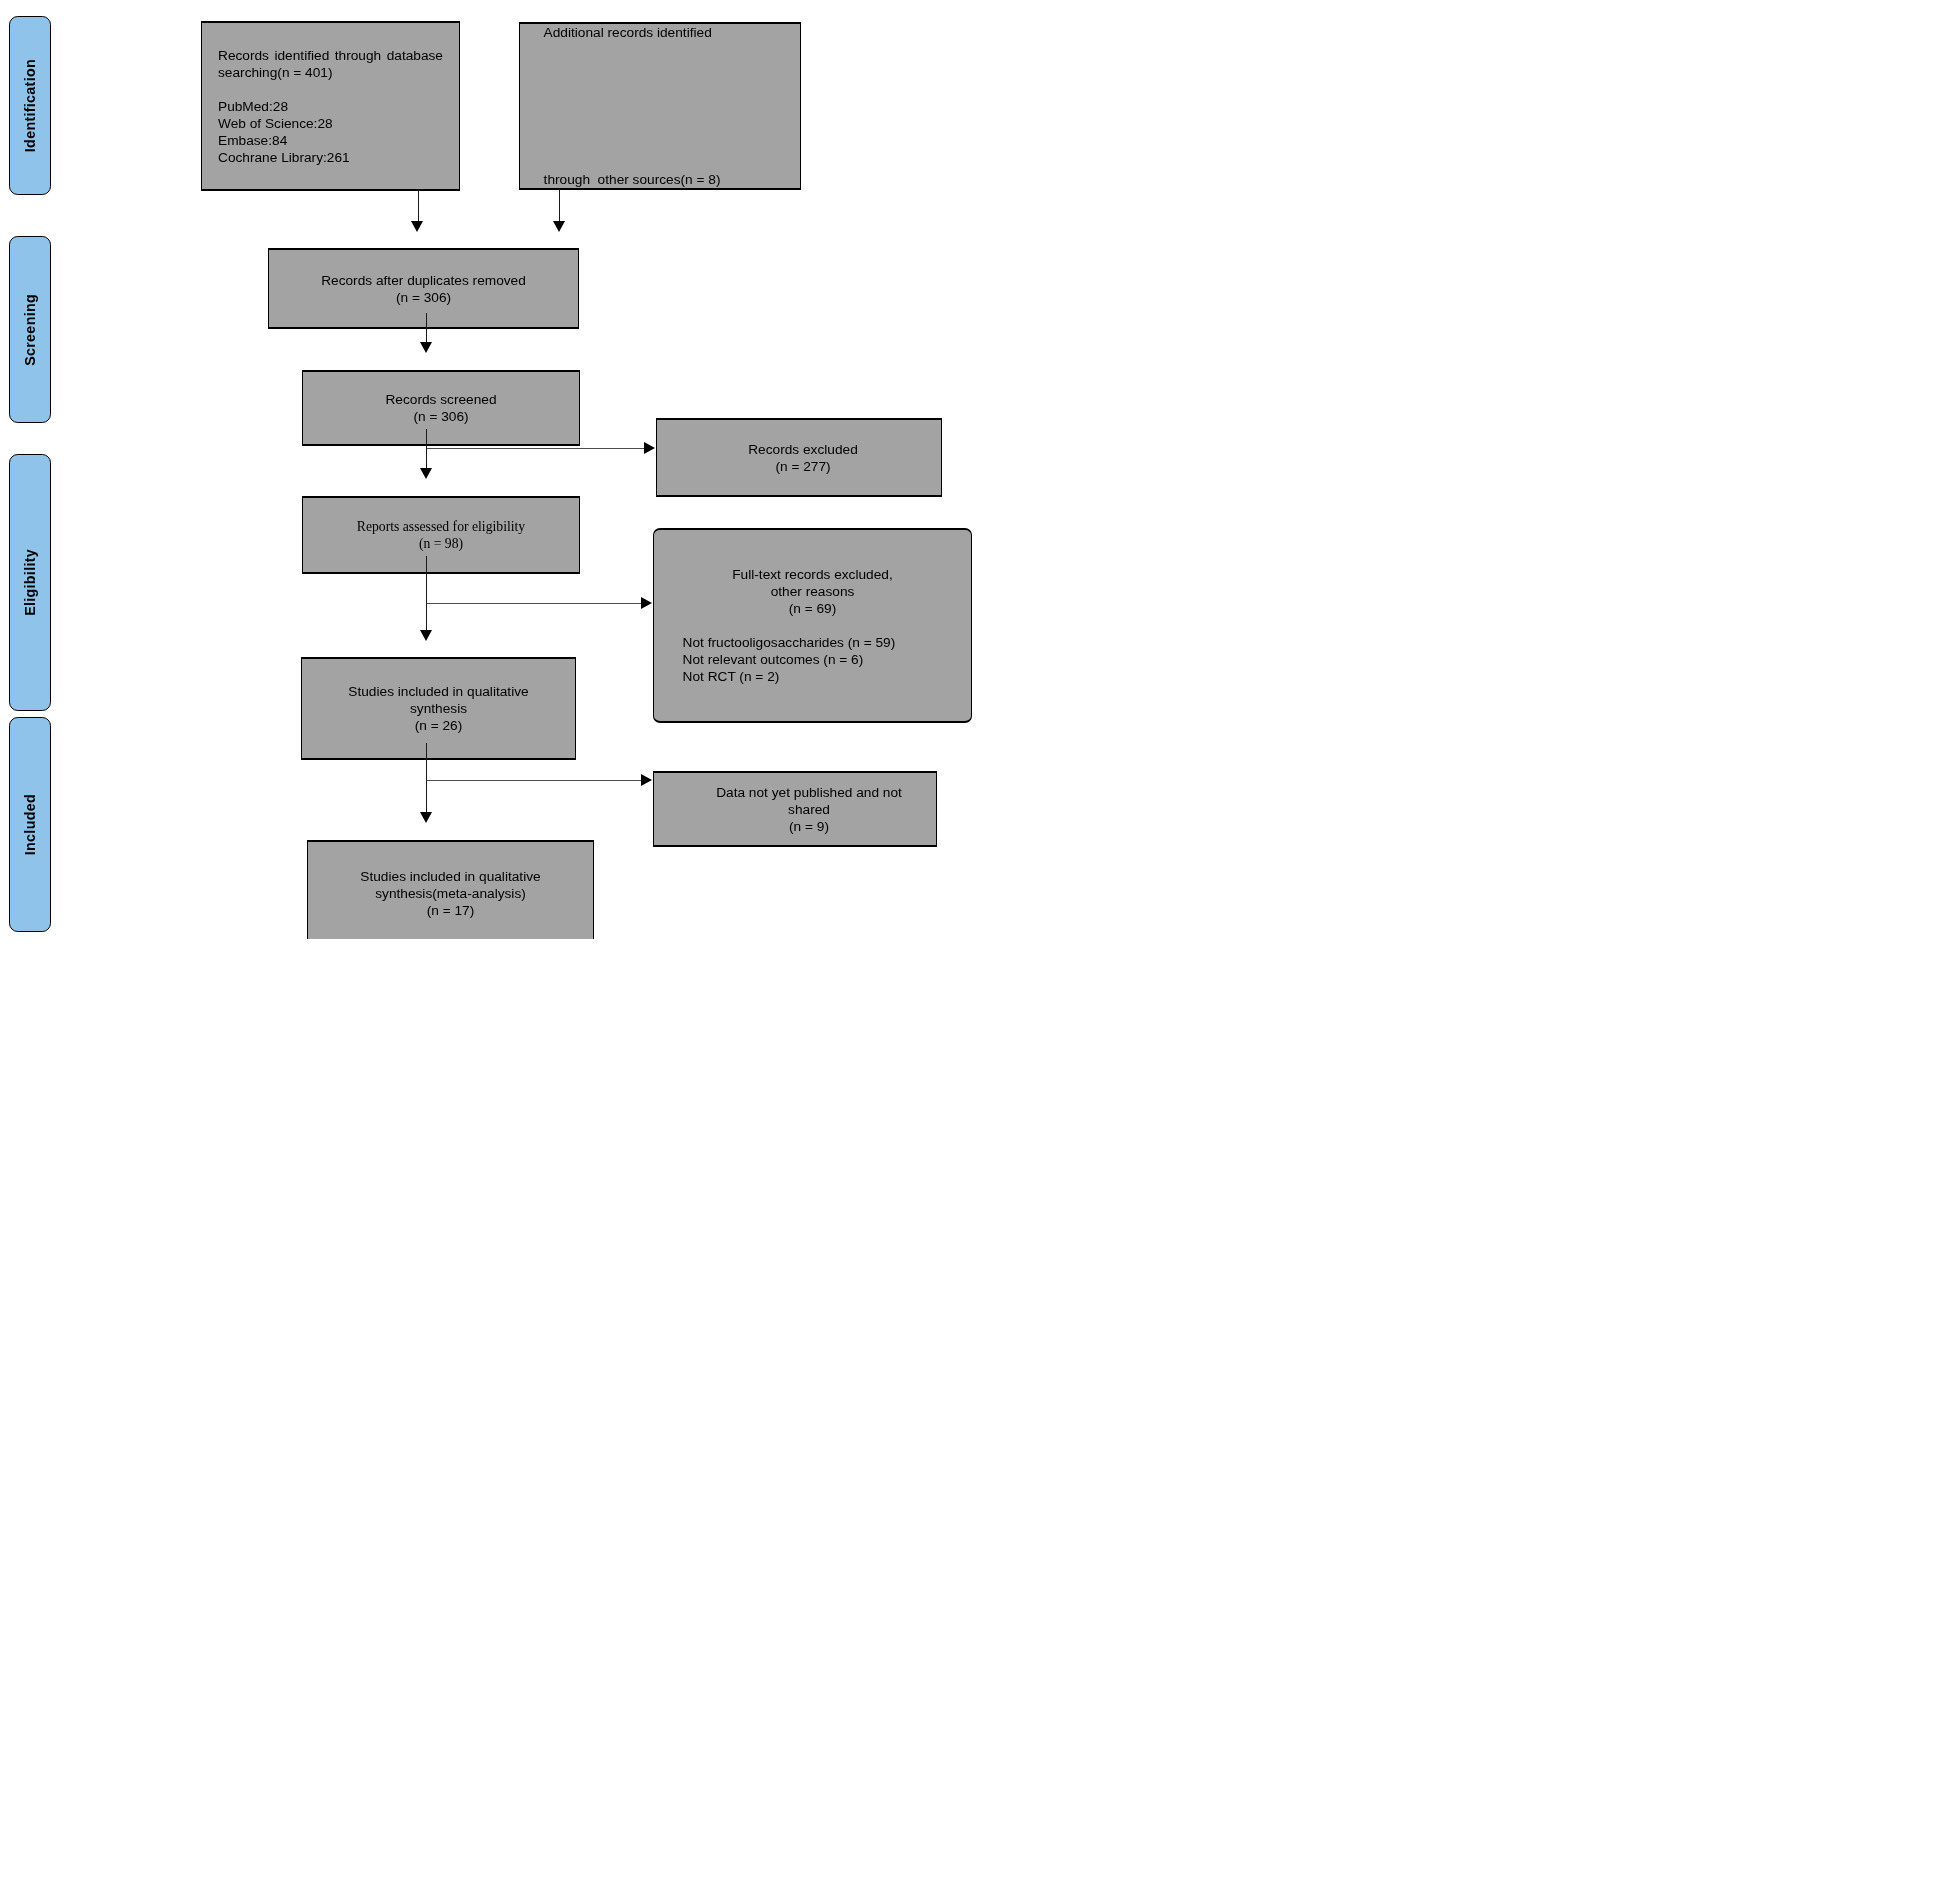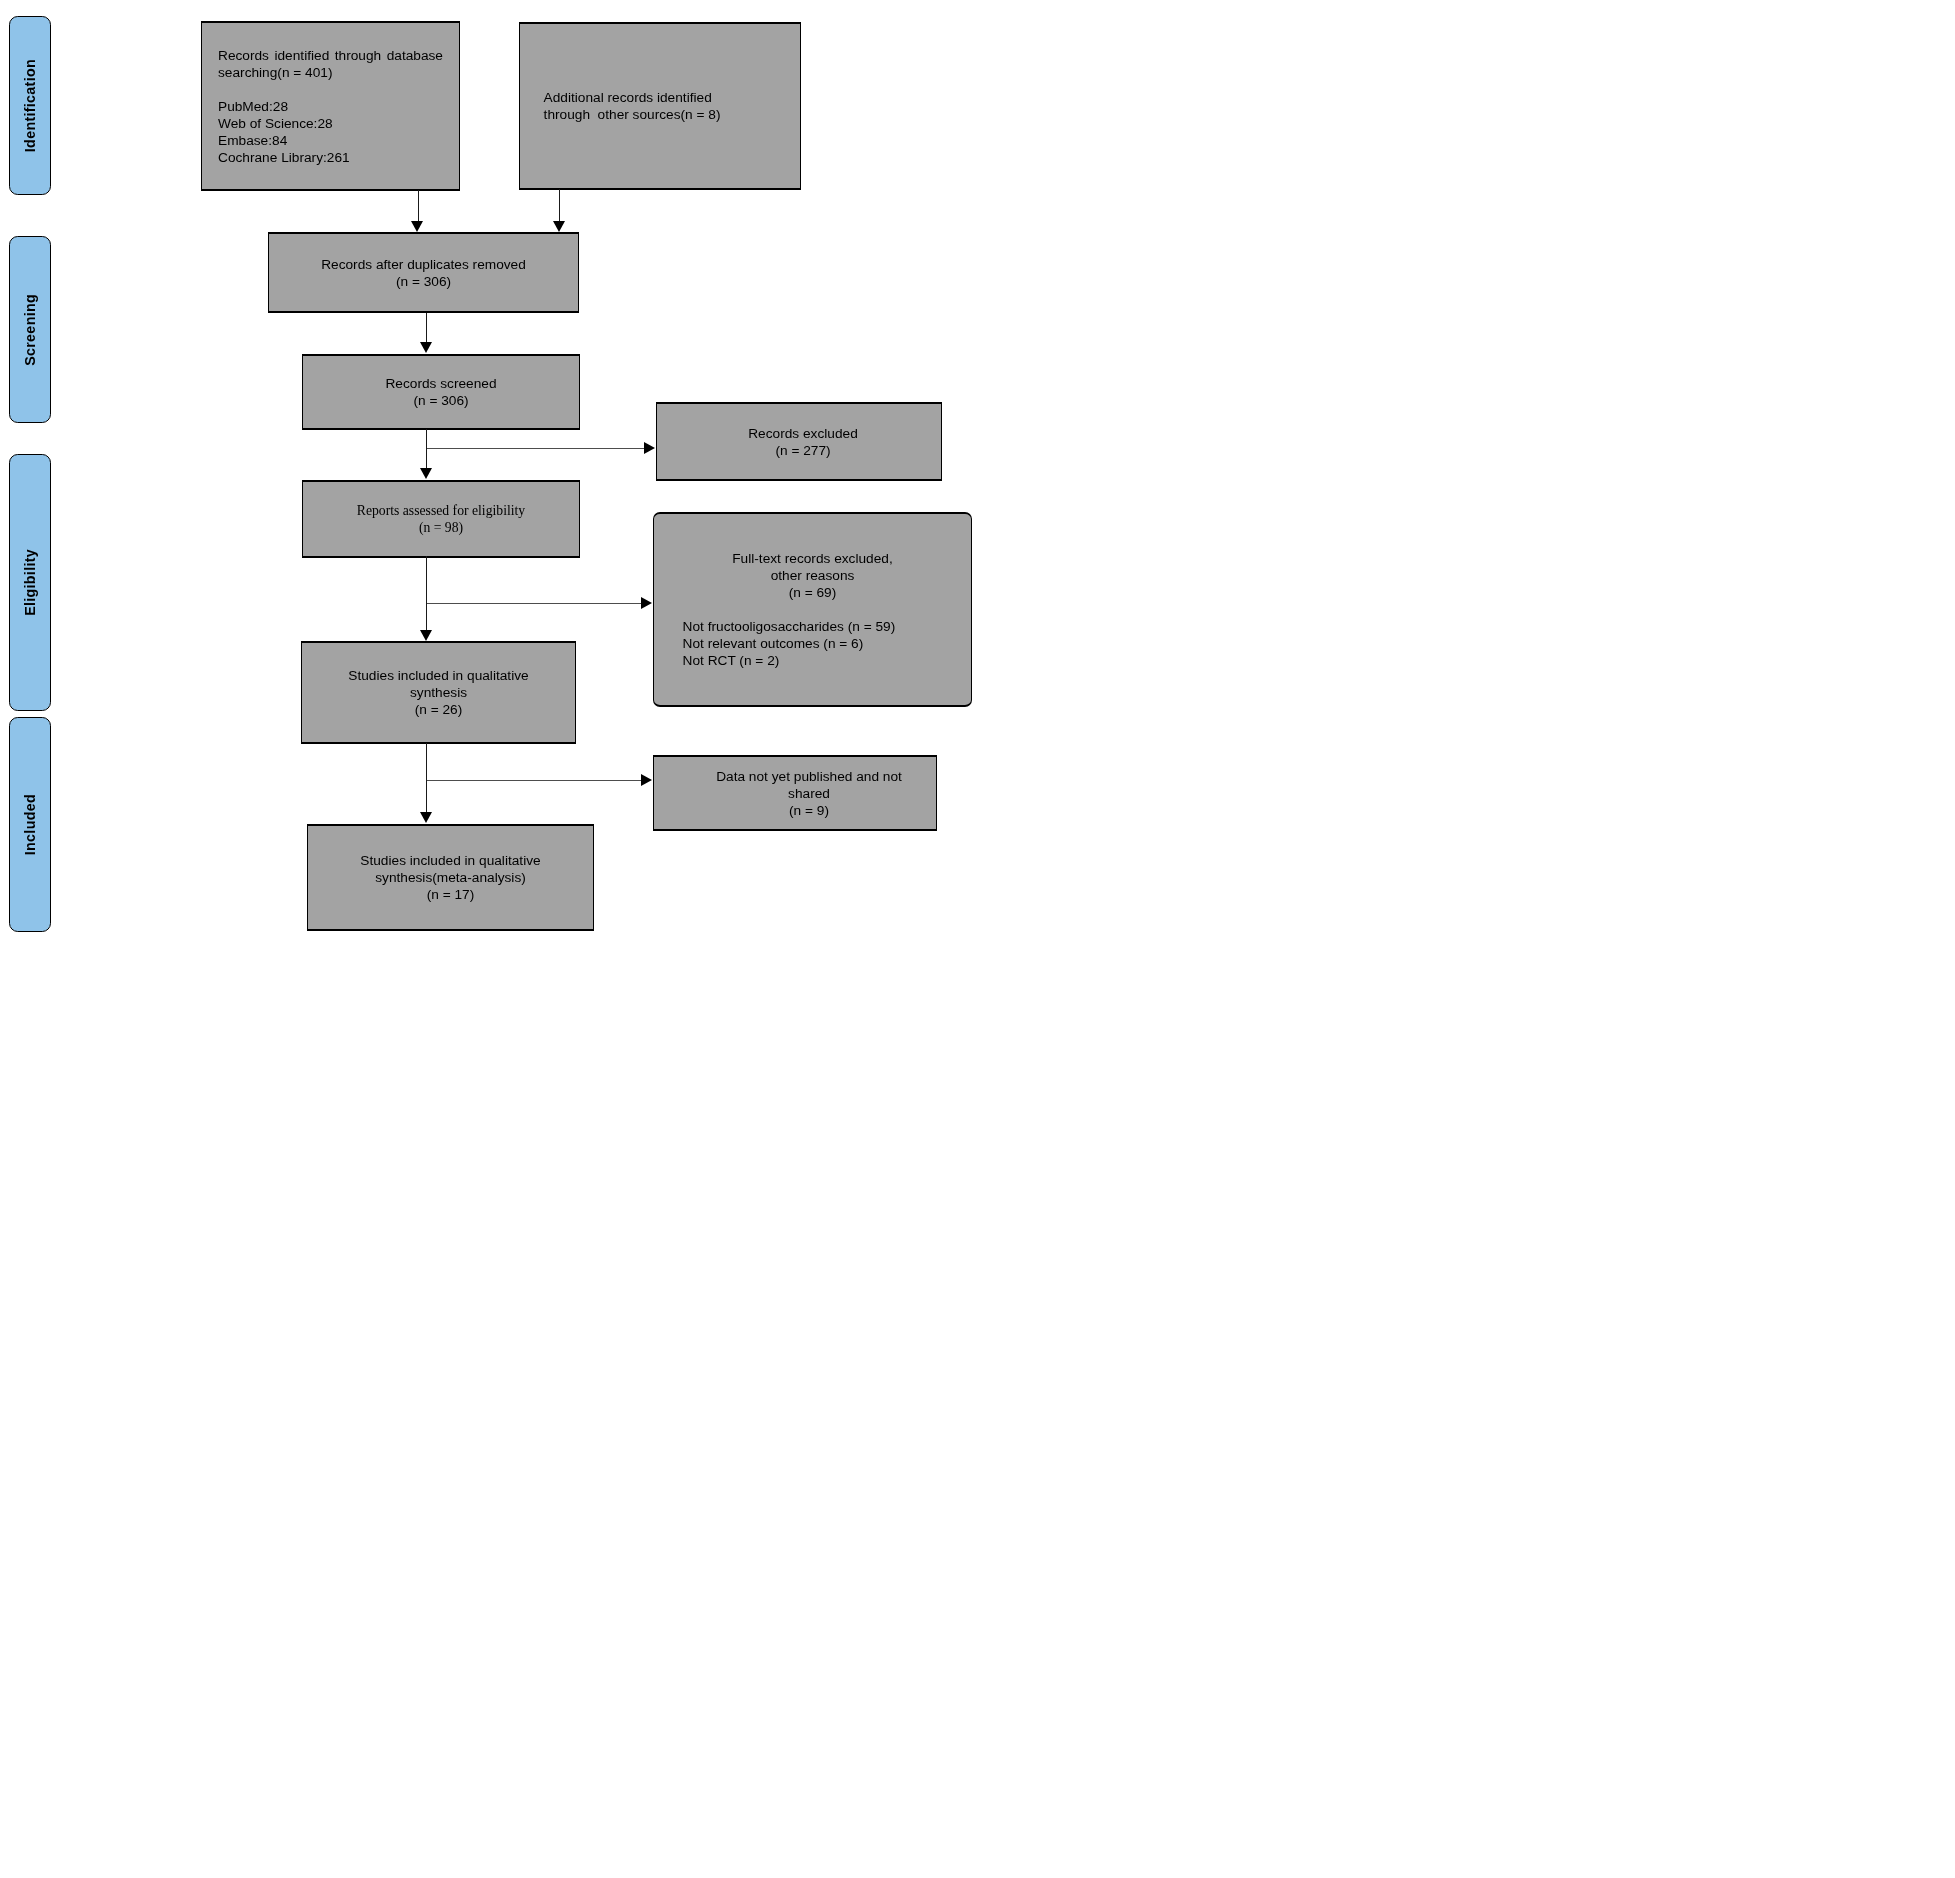--- a/index.html
+++ b/index.html
@@ -37,22 +37,22 @@
     border-top-width: 2.5px;
     border-bottom-width: 2.5px;
     box-sizing: border-box;
     display: flex;
     flex-direction: column;
     justify-content: center;
     font-size: 13.7px;
     line-height: 17px;
     color: #000;
   }
-  .center { text-align: center; }
-  .leftpad { text-align: left; }
+  .center { text-align: center; margin-top: 16px; }
+  .leftpad { text-align: left; justify-content: space-between; }
   .fbox .ln { white-space: pre-wrap; }
   
   .vline { position: absolute; width: 1.2px; background: #1a1a1a; }
   .hline { position: absolute; height: 1.2px; background: #4d4d4d; }
   .arrow-down {
     position: absolute; width: 0; height: 0;
     border-left: 6.8px solid transparent;
     border-right: 6.8px solid transparent;
     border-top: 11.8px solid #000;
   }

